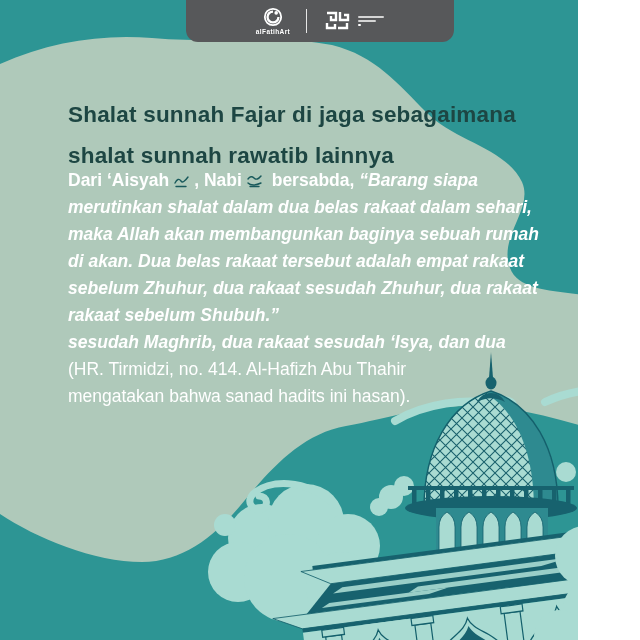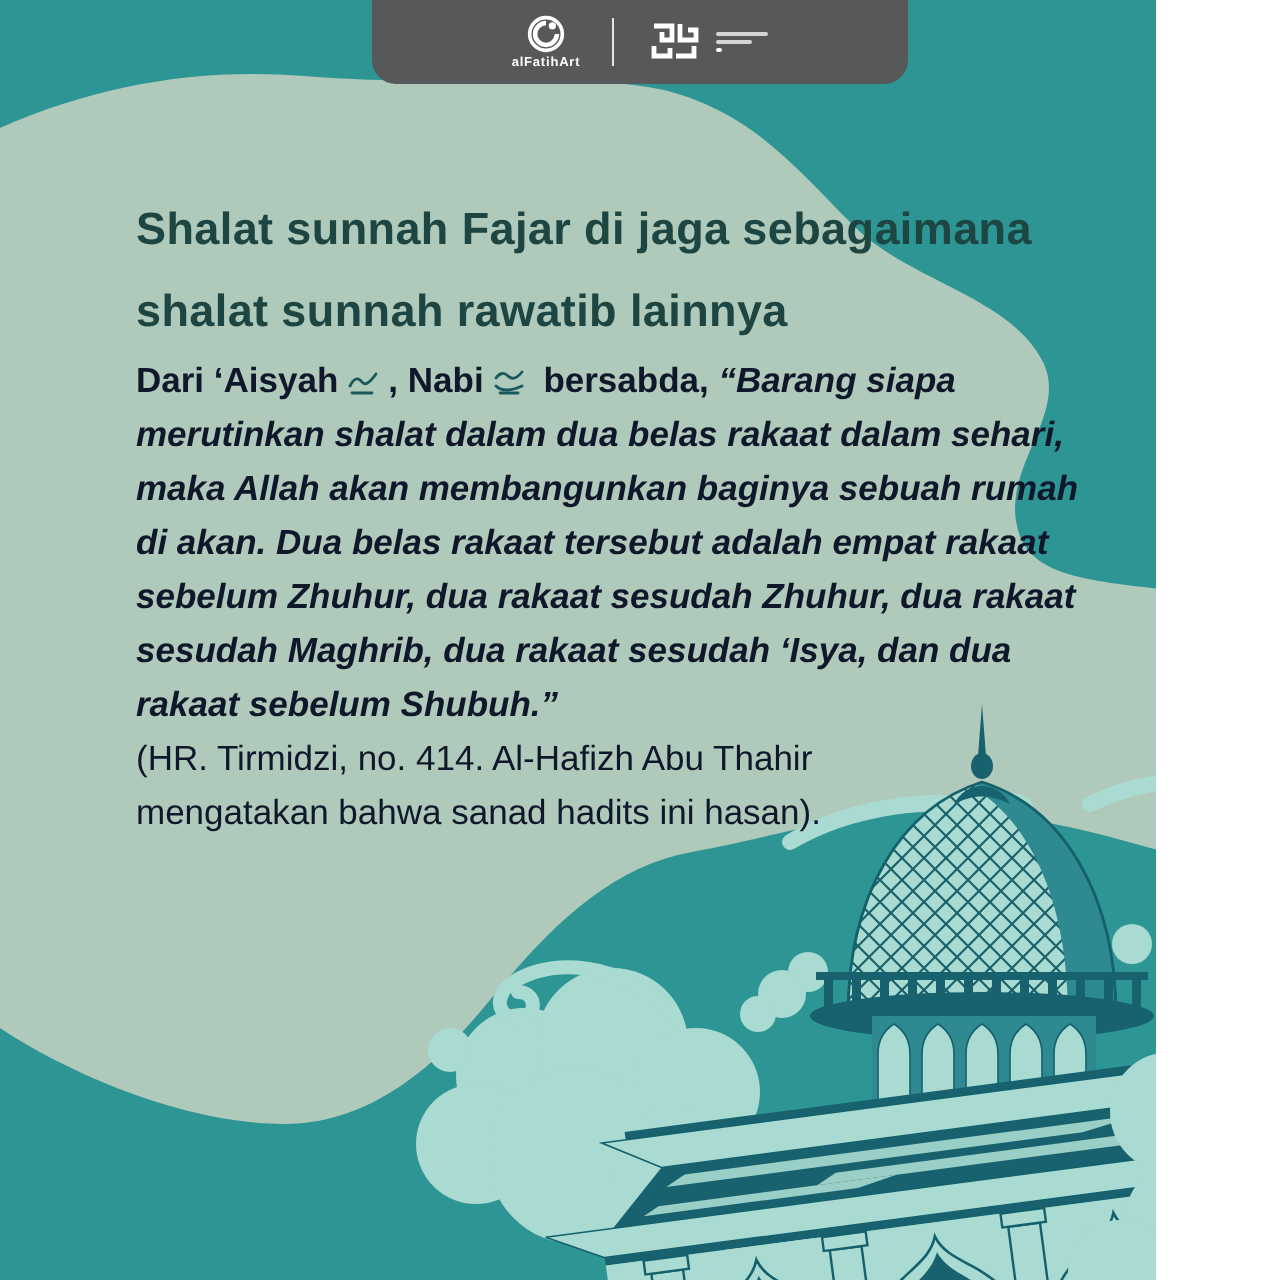--- a/index.html
+++ b/index.html
@@ -26,22 +26,22 @@
   .logo-caption .bar.b2{width:18px;}
   .logo-caption .dot{width:2.5px;height:2.5px;background:#fff;border-radius:50%;}
   
   .title{
     position:absolute;left:68px;top:94px;z-index:4;
     color:#1D4643;font-size:22.5px;font-weight:bold;letter-spacing:.2px;
     line-height:41px;white-space:nowrap;
   }
   
   .body-text{
-    position:absolute;left:68px;top:177px;z-index:4;
-    color:#0f172a;font-size:17.5px;line-height:27px;
+    position:absolute;left:68px;top:167px;z-index:4;
+    color:#ffffff;font-size:17.5px;line-height:27px;
   }
   .body-text .ln{white-space:nowrap;height:27px;}
   .intro{font-weight:bold;}
   .quote{font-weight:bold;font-style:italic;}
   .cite{font-weight:normal;font-style:normal;}
   .hon-icon{display:inline-block;vertical-align:-2px;margin:0 4px;}
 </style>
 </head>
 <body>
 
@@ -233,19 +233,19 @@
         <path d="M2,9 q4,4 13,0"></path>
         <path d="M4,12.5 h9"></path>
       </svg>
       <span class="intro">bersabda,</span>
       <span class="quote">“Barang siapa</span>
     </div>
     <div class="ln quote">merutinkan shalat dalam dua belas rakaat dalam sehari,</div>
     <div class="ln quote">maka Allah akan membangunkan baginya sebuah rumah</div>
     <div class="ln quote">di akan. Dua belas rakaat tersebut adalah empat rakaat</div>
     <div class="ln quote">sebelum Zhuhur, dua rakaat sesudah Zhuhur, dua rakaat</div>
+    <div class="ln quote">rakaat sebelum Shubuh.”</div>
     <div class="ln quote">sesudah Maghrib, dua rakaat sesudah ‘Isya, dan dua</div>
-    <div class="ln quote">rakaat sebelum Shubuh.”</div>
     <div class="ln cite">(HR. Tirmidzi, no. 414. Al-Hafizh Abu Thahir</div>
     <div class="ln cite">mengatakan bahwa sanad hadits ini hasan).</div>
   </div>
 
 </div>
 
 </body></html>

